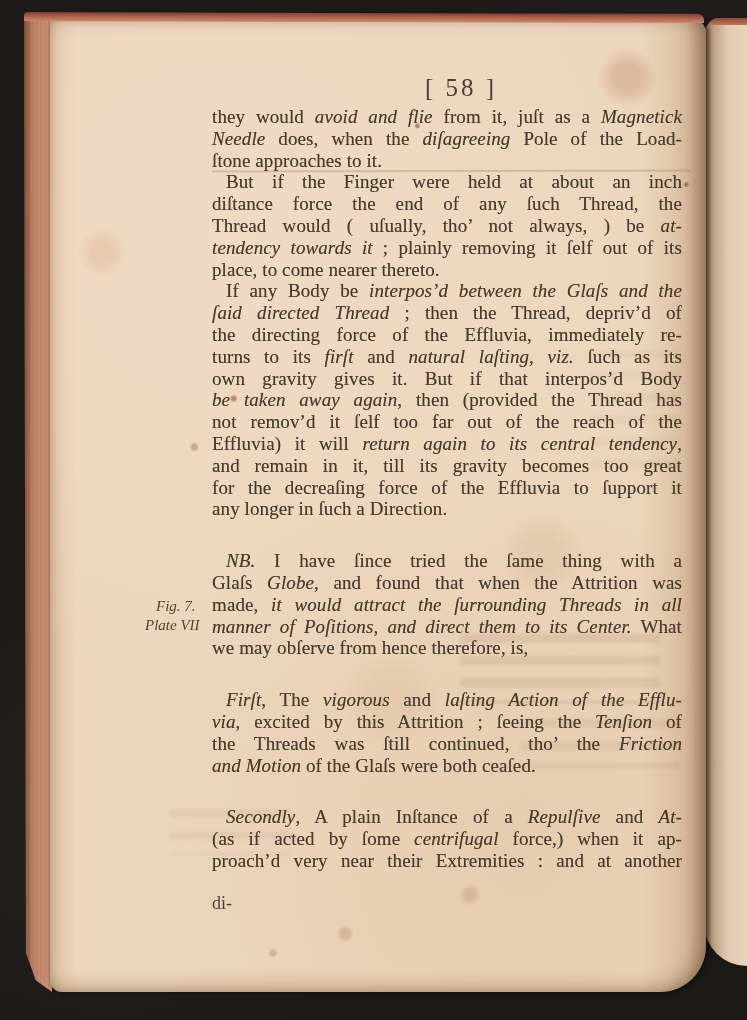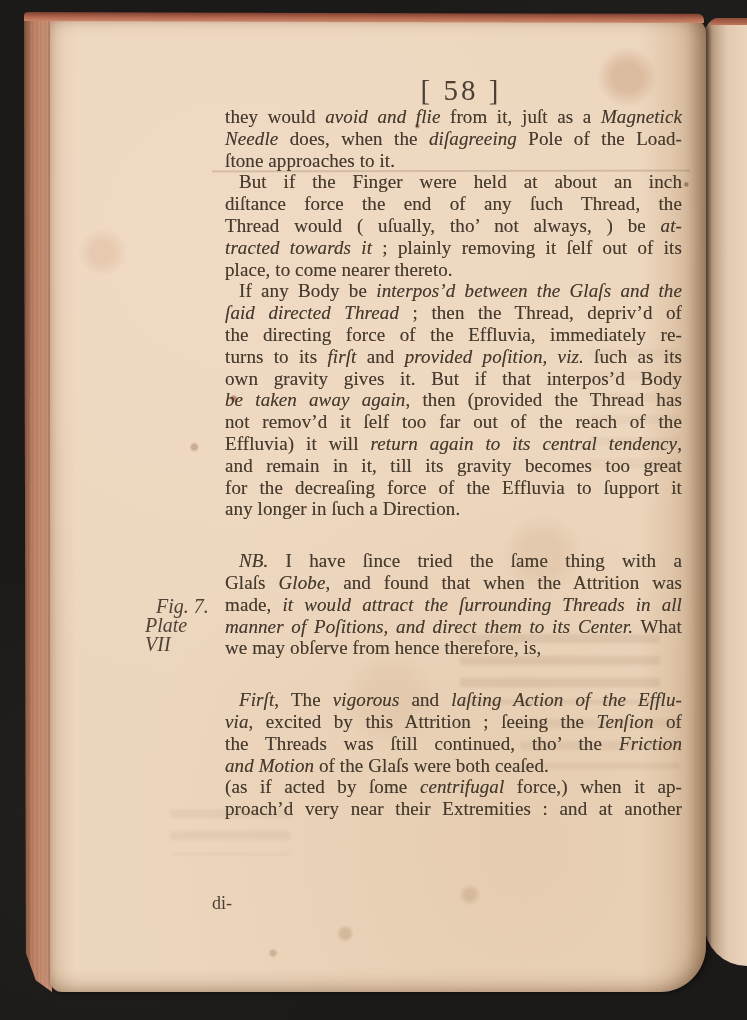--- a/index.html
+++ b/index.html
@@ -52,32 +52,32 @@
       radial-gradient(circle at 8% 24%, rgba(190,130,90,0.18) 0 10px, transparent 24px),
       radial-gradient(circle at 75% 55%, rgba(180,130,90,0.12) 0 18px, transparent 40px),
       radial-gradient(circle at 52% 70%, rgba(185,140,95,0.1) 0 22px, transparent 48px);}
   
   .ghost{position:absolute;pointer-events:none;opacity:0.5;filter:blur(1.6px);}
   .ghost-lines{background:repeating-linear-gradient(180deg, rgba(135,105,78,0.28) 0 9px, transparent 9px 22px);}
   .crease{position:absolute;left:212px;top:170px;width:478px;height:2px;
     background:rgba(110,80,60,0.22);filter:blur(0.7px);transform:rotate(-0.1deg);}
   
   .pagenum{position:absolute;left:212px;top:74px;width:470px;text-align:center;
-    padding-left:14px;font-size:29px;letter-spacing:3px;color:rgba(66,55,44,0.95);}
+    padding-left:14px;font-size:25px;letter-spacing:3px;color:rgba(66,55,44,0.95);}
   .textblock{position:absolute;left:212px;top:106px;width:470px;font-size:19px;
     line-height:21.8px;color:rgba(66,55,43,0.95);letter-spacing:0.1px;
     text-shadow:0 0 0.5px rgba(80,66,52,0.6);}
-  .line{height:21.8px;text-align:justify;text-align-last:justify;white-space:normal;margin-left:13px;}
+  .line{height:21.8px;text-align:justify;text-align-last:justify;white-space:normal;}
   .line.short{text-align-last:left;font-family:Liberation Serif, serif;}
   .line.indent{text-indent:14px;}
   .line.block-gap{margin-top:30px;}
   .it{font-style:italic;}
   .catchword{position:absolute;left:212px;top:893px;width:478px;text-align:left;
     font-size:18px;color:rgba(66,55,43,0.95);}
-  .margin-note{position:absolute;left:145px;top:597px;width:70px;font-size:20px;
+  .margin-note{position:absolute;left:145px;top:597px;width:70px;font-size:15px;
     line-height:19px;font-style:italic;color:rgba(70,58,46,0.95);}
   .margin-note .fig{padding-left:11px;}
 </style>
 </head>
 <body>
 
 <div class="stage">
 
   <div class="edge-stack"></div>
   <div class="next-page"></div>
@@ -101,41 +101,42 @@
     <div>Plate VII</div>
   </div>
 
   <div class="textblock">
       <div class="line"><span>they would </span><span class="it">avoid and flie</span><span> from it, juſt as a </span><span class="it">Magnetick</span></div>
       <div class="line"><span class="it">Needle</span><span> does, when the </span><span class="it">diſagreeing</span><span> Pole of the Load-</span></div>
       <div class="line short"><span>ſtone approaches to it.</span></div>
       <div class="line indent"><span>But if the Finger were held at about an inch</span></div>
       <div class="line"><span>diſtance force the end of any ſuch Thread, the</span></div>
       <div class="line"><span>Thread would ( uſually, tho’ not always, ) be </span><span class="it">at-</span></div>
-      <div class="line"><span class="it">tracted towards it</span><span> ; plainly removing it ſelf out of its</span></div>
+      <div class="line"><span class="it">tendency towards it</span><span> ; plainly removing it ſelf out of its</span></div>
       <div class="line short"><span>place, to come nearer thereto.</span></div>
       <div class="line indent"><span>If any Body be </span><span class="it">interpos’d between the Glaſs and the</span></div>
       <div class="line"><span class="it">ſaid directed Thread</span><span> ; then the Thread, depriv’d of</span></div>
       <div class="line"><span>the directing force of the Effluvia, immediately re-</span></div>
-      <div class="line"><span>turns to its </span><span class="it">firſt</span><span> and </span><span class="it">provided poſition, viz.</span><span> ſuch as its</span></div>
+      <div class="line"><span>turns to its </span><span class="it">firſt</span><span> and </span><span class="it">natural laſting, viz.</span><span> ſuch as its</span></div>
       <div class="line"><span>own gravity gives it.  But if that interpos’d Body</span></div>
       <div class="line"><span class="it">be taken away again</span><span>, then (provided the Thread has</span></div>
       <div class="line"><span>not remov’d it ſelf too far out of the reach of the</span></div>
       <div class="line"><span>Effluvia) it will </span><span class="it">return again to its central tendency</span><span>,</span></div>
       <div class="line"><span>and remain in it,  till its gravity becomes too great</span></div>
       <div class="line"><span>for the decreaſing force of the Effluvia to ſupport it</span></div>
       <div class="line short"><span>any longer in ſuch a Direction.</span></div>
       <div class="line indent block-gap"><span class="it">NB.</span><span>  I have ſince tried the ſame thing with a</span></div>
       <div class="line"><span>Glaſs </span><span class="it">Globe</span><span>, and found that when the Attrition was</span></div>
       <div class="line"><span>made, </span><span class="it">it would attract the ſurrounding Threads in all</span></div>
       <div class="line"><span class="it">manner of Poſitions, and direct them to its Center.</span><span>  What</span></div>
       <div class="line short"><span>we may obſerve from hence therefore, is,</span></div>
       <div class="line indent block-gap"><span class="it">Firſt</span><span>, The </span><span class="it">vigorous</span><span> and </span><span class="it">laſting Action of the Efflu-</span></div>
       <div class="line"><span class="it">via</span><span>, excited by this Attrition ;  ſeeing the </span><span class="it">Tenſion</span><span> of</span></div>
       <div class="line"><span>the Threads was ſtill continued, tho’ the </span><span class="it">Friction</span></div>
       <div class="line short"><span class="it">and Motion</span><span> of the Glaſs were both ceaſed.</span></div>
+      <div class="line indent block-gap"><span class="it">Secondly</span><span>, A plain Inſtance of a </span><span class="it">Repulſive</span><span> and  </span><span class="it">At-</span></div>
       <div class="line"><span>(as if acted by ſome </span><span class="it">centrifugal</span><span> force,) when it ap-</span></div>
       <div class="line"><span>proach’d very near their Extremities :  and at another</span></div>
     </div>
 
   <div class="catchword">di-</div>
 
 </div>
 
 </body></html>

